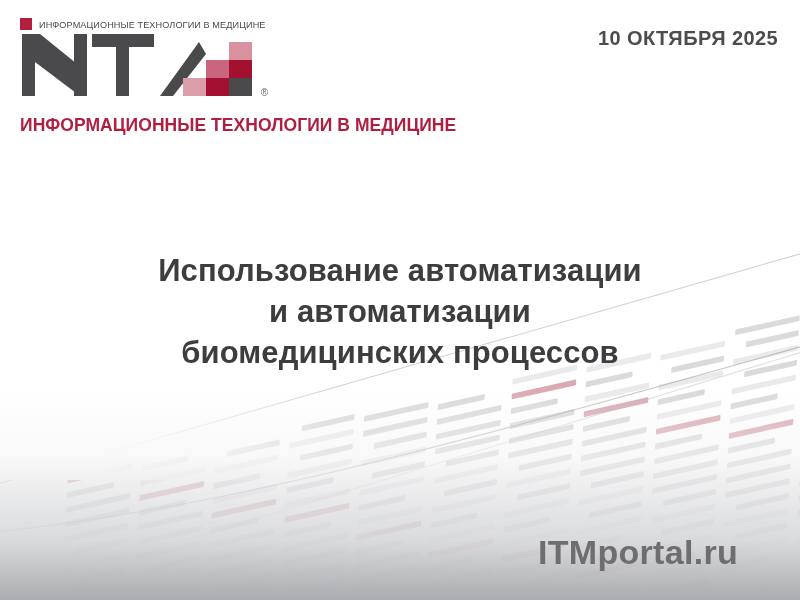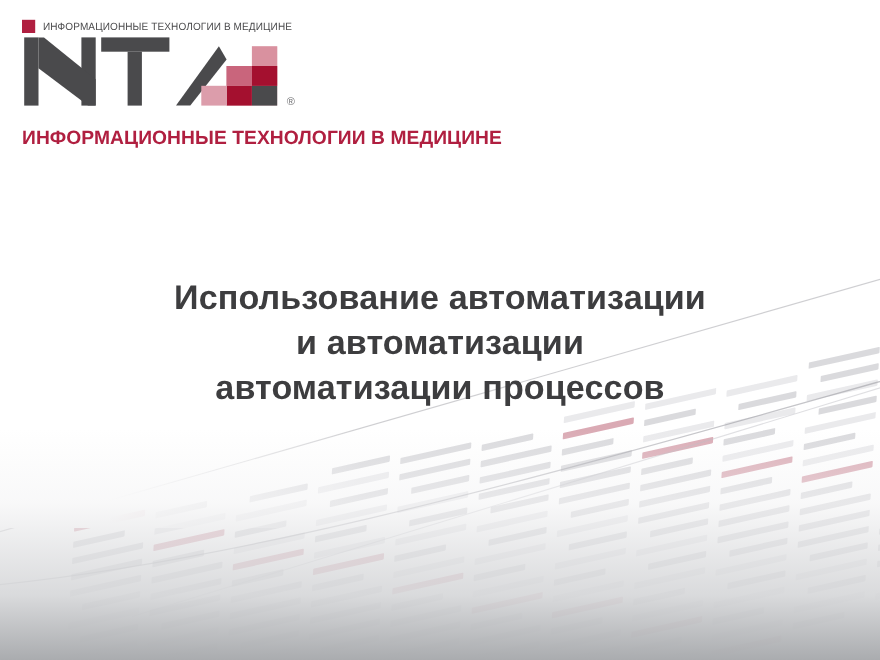--- a/index.html
+++ b/index.html
@@ -436,22 +436,24 @@
       </svg>
       <span class="reg-mark">®</span>
     </div>
 
     <div class="congress-lines">
       <div class="l2">ИНФОРМАЦИОННЫЕ ТЕХНОЛОГИИ В МЕДИЦИНЕ</div>
     </div>
   </div>
 
   <div class="meta-block">
+    <div class="meta-date">10 ОКТЯБРЯ 2025</div>
   </div>
 
   <div class="title-block">
     <div>Использование автоматизации</div>
     <div>и автоматизации</div>
-    <div>автоматизации процессов</div>
+    <div>биомедицинских процессов</div>
   </div>
 
+  <div class="site-url">ITMportal.ru</div>
 
 </div>
 
 </body></html>

